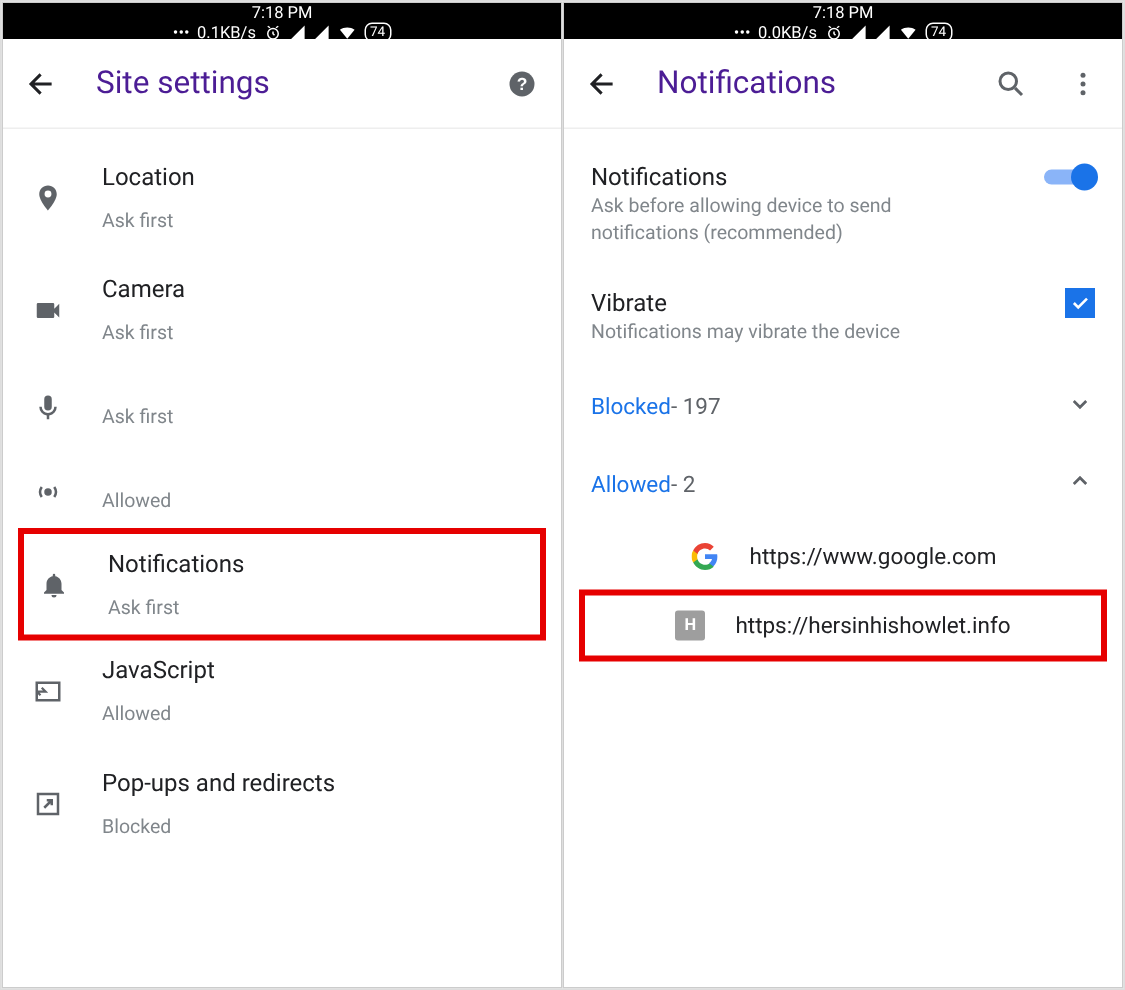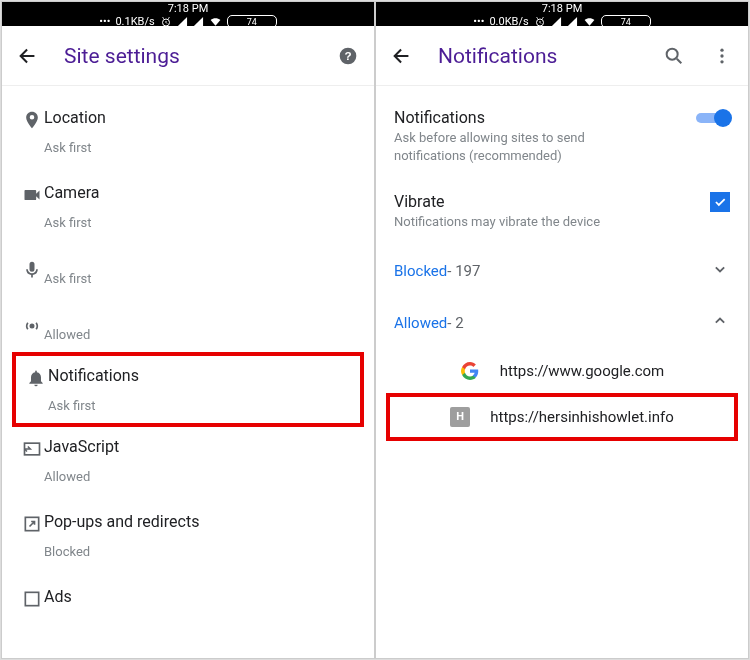--- a/index.html
+++ b/index.html
@@ -34,21 +34,21 @@
     justify-content: space-between;
     padding: 0 6px;
     flex-direction: column;
   }
   .statusbar .right { display: flex; align-items: center; gap: 5px; }
   .statusbar .ico { display: inline-flex; align-items: center; }
   .statusbar svg { display: block; }
   .batt {
     display: inline-flex; align-items: center;
     border: 1px solid #fff; border-radius: 5px;
-    padding: 0 19px; font-size: 9px; height: 13px;
+    padding: 0 3px; font-size: 9px; height: 13px;
   }
   .appbar {
     height: 60px;
     display: flex;
     align-items: center;
     padding: 0 14px;
     gap: 24px;
     border-bottom: 1px solid #eee;
   }
   .appbar .title {
@@ -58,22 +58,23 @@
   }
   .appbar .iconbtn { color: #5f6368; }
   .iconbtn { display: inline-flex; align-items: center; justify-content: center; width: 24px; height: 24px; }
   .list {
     flex: 1;
     overflow: hidden;
     padding: 8px 0;
   }
   .row {
     display: flex;
-    align-items: flex-start;
+    align-items: center;
     padding: 14px 18px;
+    gap: 24px;
   }
   .row .ricon {
     width: 24px; height: 24px;
     color: #5f6368;
     display: flex; align-items: center; justify-content: center;
   }
   .row .texts { flex: 1; }
   .row .label { font-size: 16px; color: #202124; }
   .row .sub { font-size: 13px; color: #80868b; margin-top: 13px; }
   .highlight {
@@ -256,30 +257,20 @@
             <svg width="20" height="20" viewBox="0 0 24 24" fill="none" stroke="#5f6368" stroke-width="2">
               <rect x="4" y="4" width="16" height="16"></rect>
               <path d="M9 15l6-6M15 13V9h-4"></path>
             </svg>
           </span>
         <div class="texts">
             <div class="label">Pop-ups and redirects</div>
             <div class="sub">Blocked</div>
           </div>
       </div>
-      <div class="row" style="padding-bottom:0">
-        <span class="ricon">
-            <svg width="20" height="20" viewBox="0 0 24 24" fill="none" stroke="#5f6368" stroke-width="2">
-              <rect x="4" y="4" width="16" height="16"></rect>
-            </svg>
-          </span>
-        <div class="texts">
-            <div class="label">Ads</div>
-          </div>
-      </div>
     </div>
   </div>
 
   <div class="phone">
     <div class="statusbar">
       <span>7:18 PM</span>
       <span class="right">
         <span>•••</span>
         <span>0.0KB/s</span>
         <span class="ico">
@@ -326,21 +317,21 @@
             <circle cx="12" cy="5" r="2"></circle>
             <circle cx="12" cy="12" r="2"></circle>
             <circle cx="12" cy="19" r="2"></circle>
           </svg>
       </span>
     </div>
     <div class="list">
       <div class="section withctrl">
         <div class="grow">
           <div class="stitle">Notifications</div>
-          <div class="sdesc">Ask before allowing sites to send notifications (recommended)</div>
+          <div class="sdesc">Ask before allowing device to send notifications (recommended)</div>
         </div>
         <div class="toggle">
           <div class="track"></div>
             <div class="thumb"></div>
         </div>
       </div>
       <div class="section withctrl">
         <div class="grow">
           <div class="stitle">Vibrate</div>
           <div class="sdesc">Notifications may vibrate the device</div>

